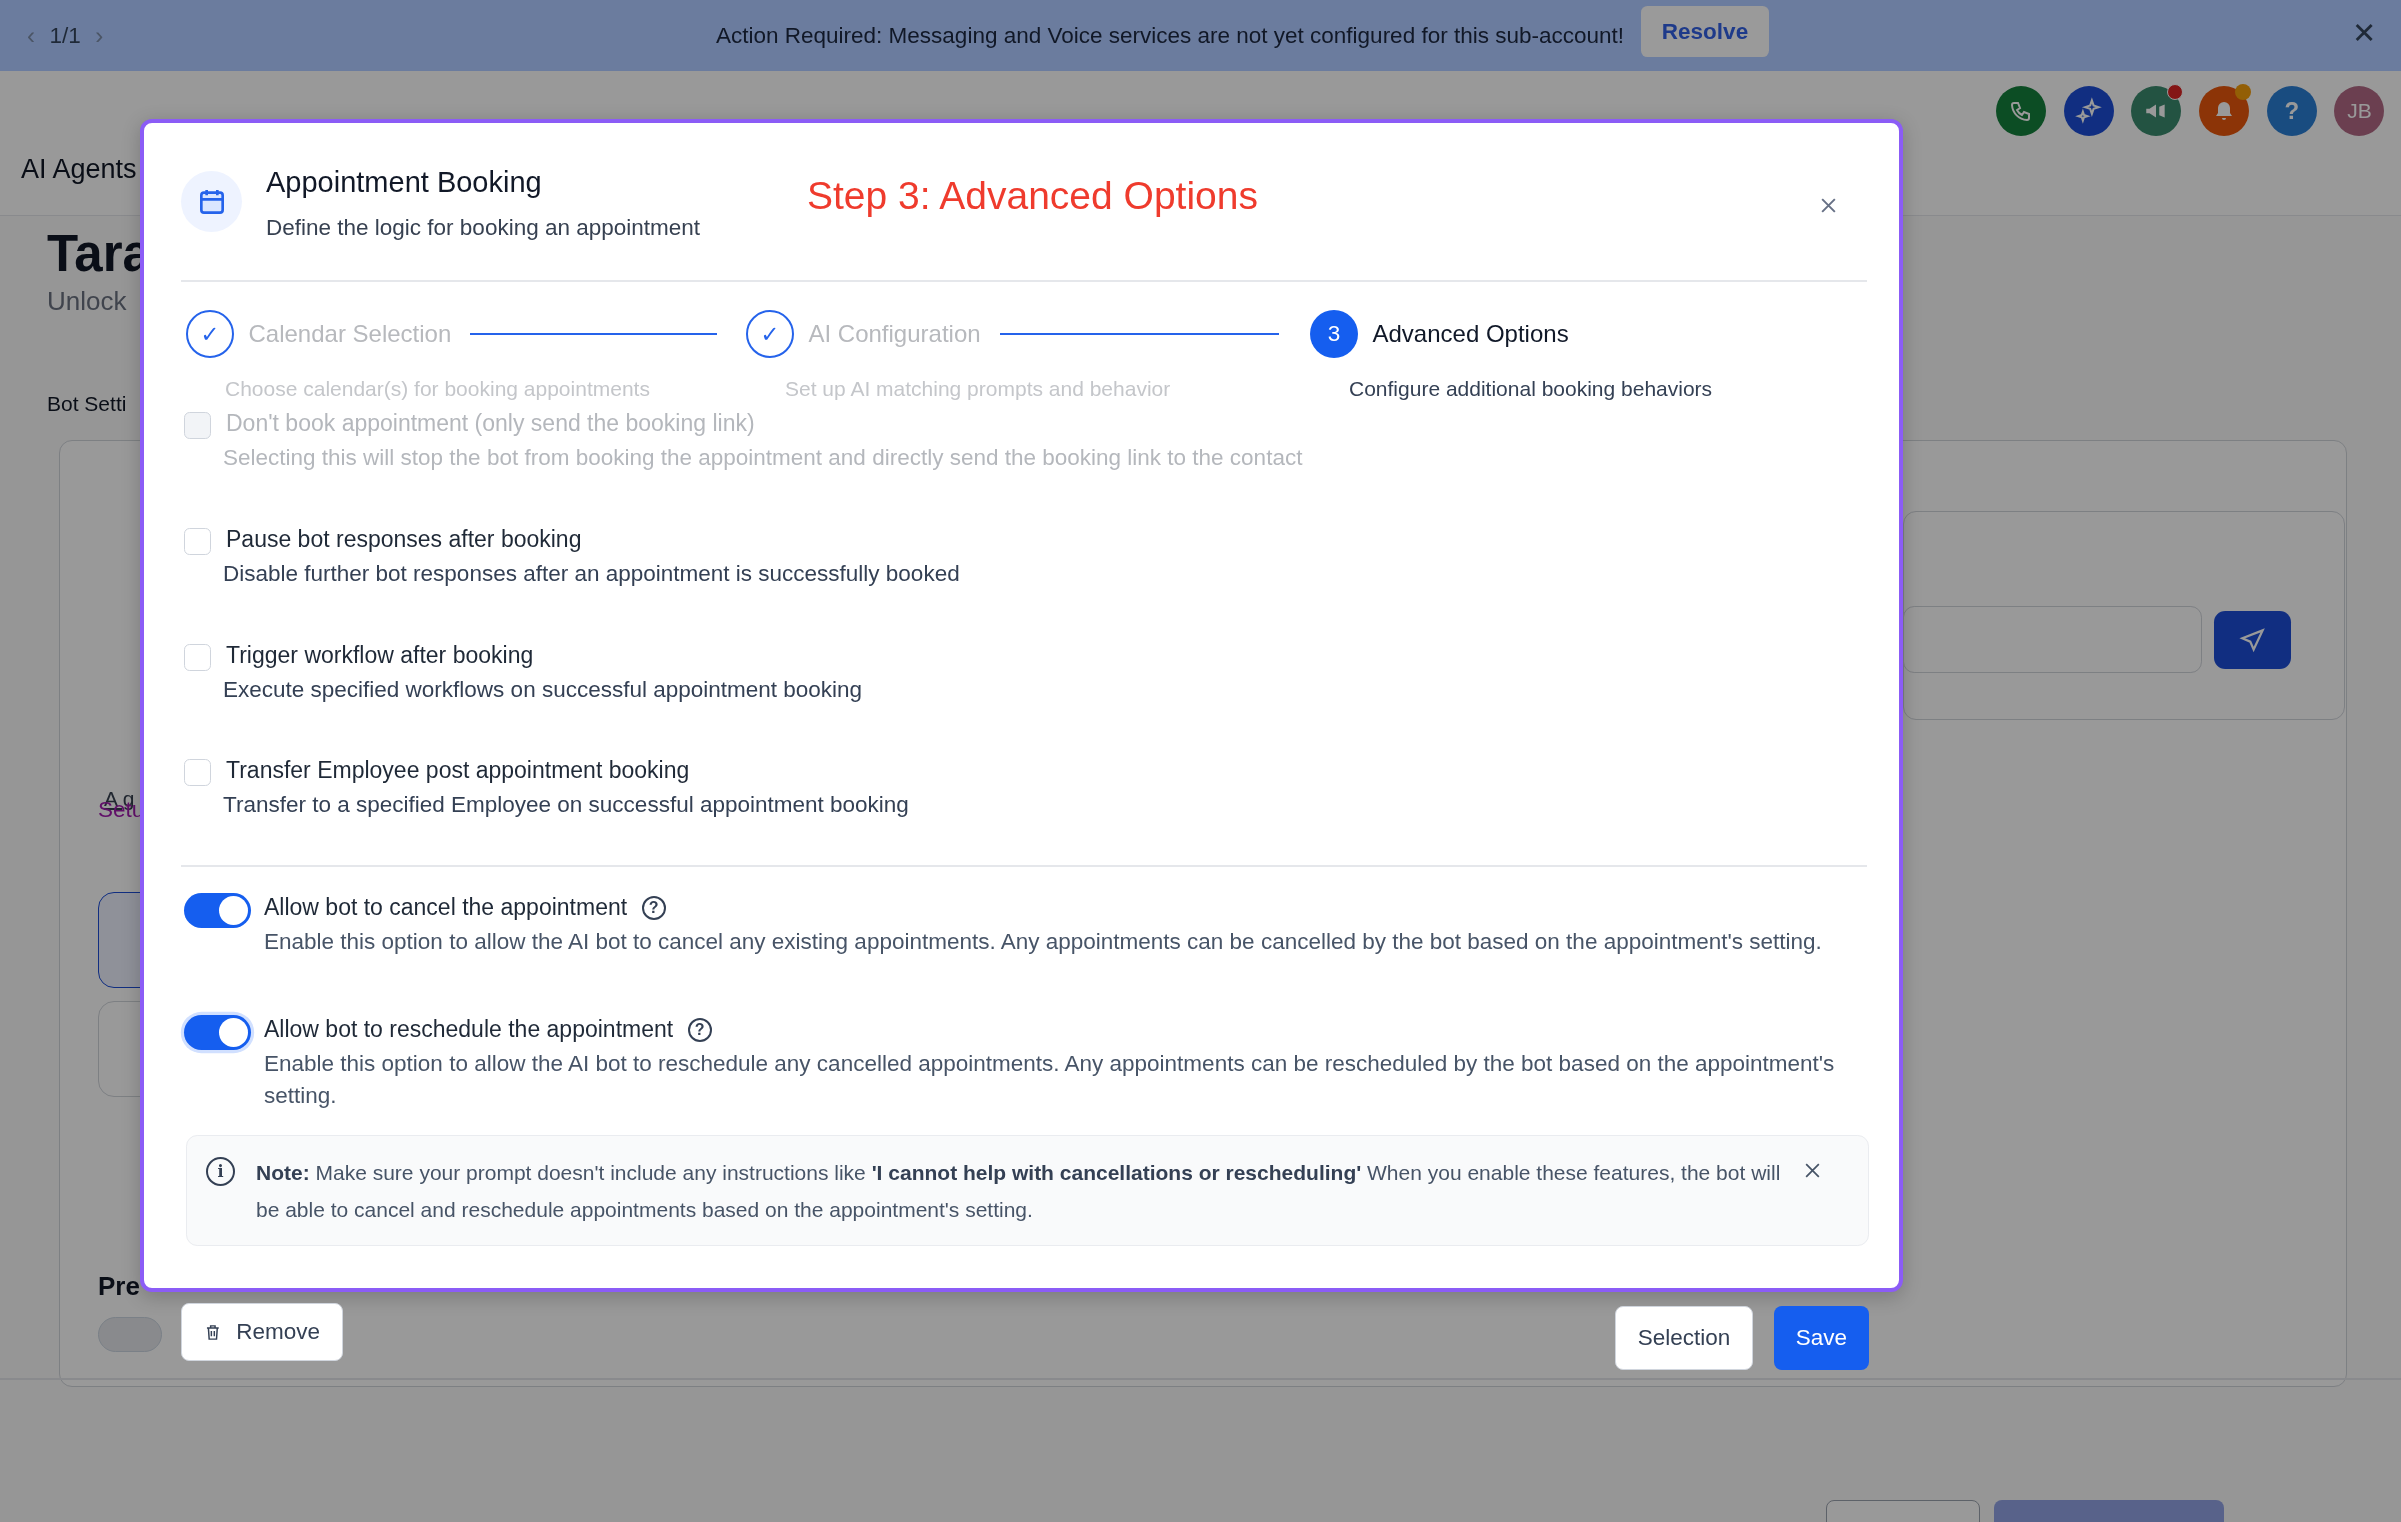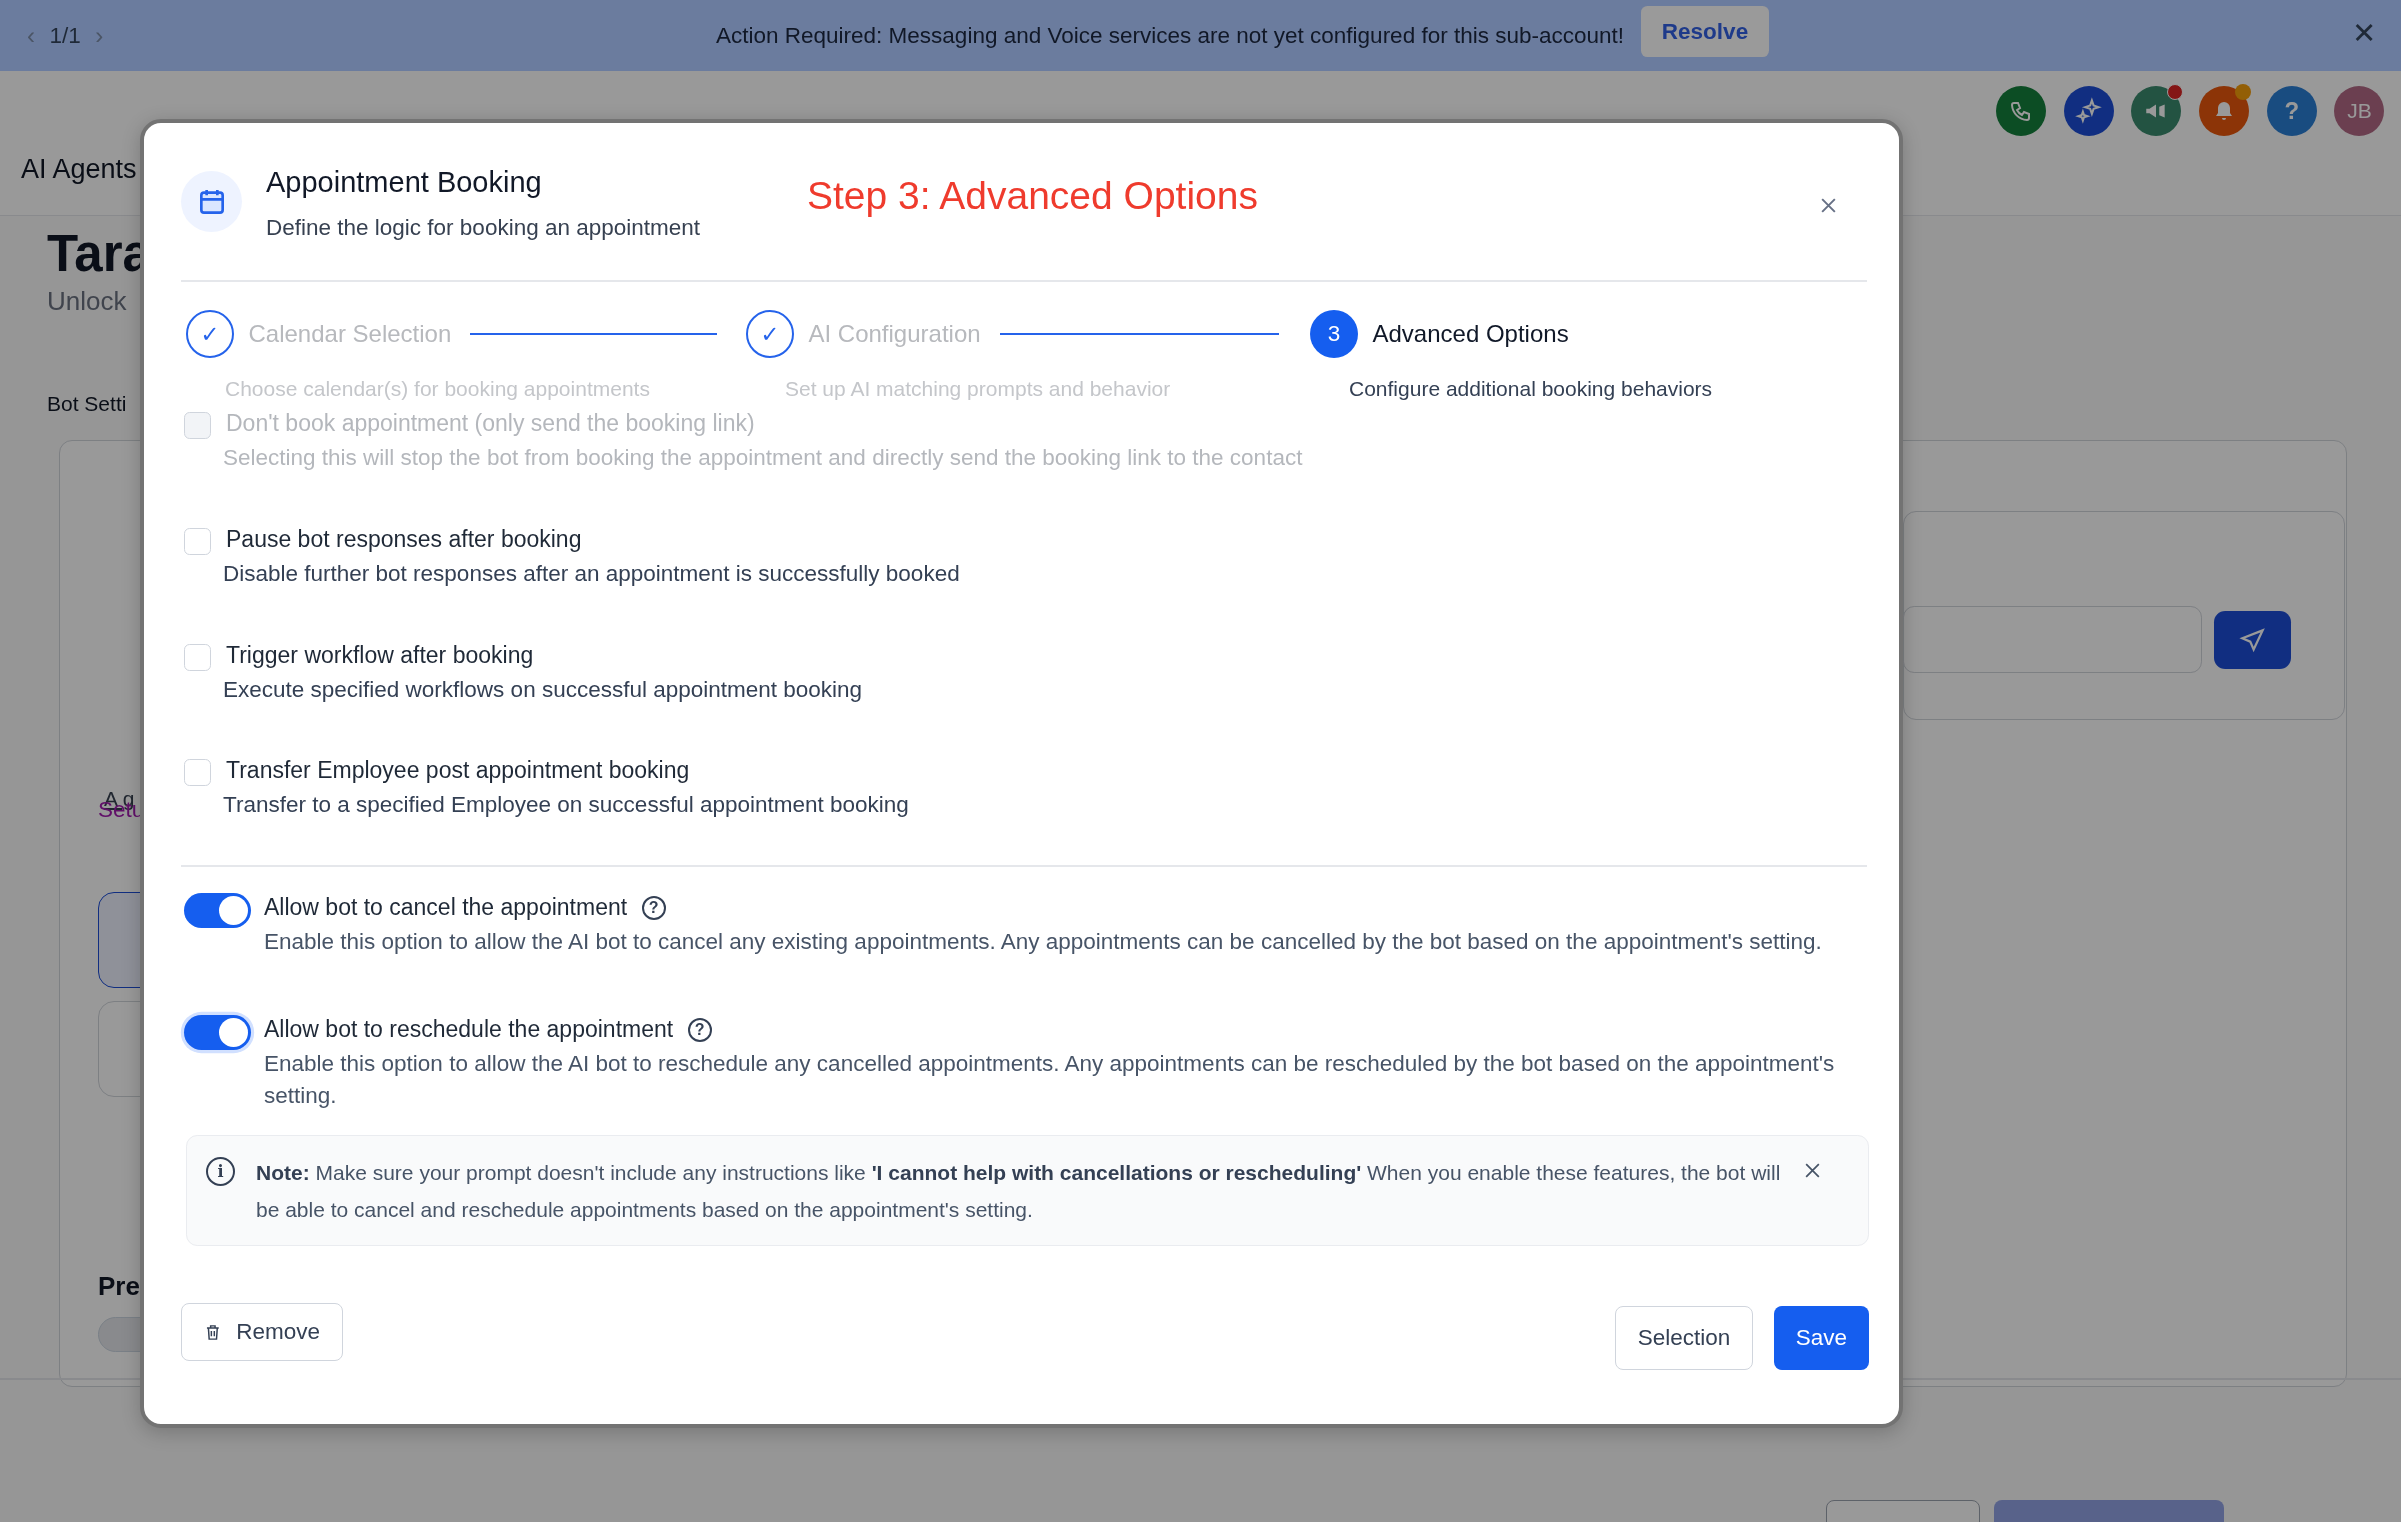--- a/index.html
+++ b/index.html
@@ -34,21 +34,21 @@
   .bg-chatbox { position: absolute; left: 1903px; top: 440px; width: 442px; height: 209px; border: 1.6px solid #d1d5db; border-radius: 13px; background: #fff; }
   .bg-input { position: absolute; left: 1903px; top: 535px; width: 299px; height: 67px; border: 1.6px solid #d1d5db; border-radius: 11.2px; background: #fff; }
   .bg-send { position: absolute; left: 2214px; top: 540px; width: 77px; height: 58px; background: #1d4ed8; border-radius: 11.2px; display: flex; align-items: center; justify-content: center; }
   .bg-footer-line { position: absolute; left: 0; top: 1307px; width: 2401px; height: 1.6px; background: #e5e7eb; }
   .bg-cancel { position: absolute; left: 1826px; top: 1429px; width: 154px; height: 64px; border: 1.6px solid #9ca3af; border-radius: 8px; background: #fff; display: flex; align-items: center; justify-content: center; font-size: 22.5px; color: #111827; }
   .bg-save { position: absolute; left: 1994px; top: 1429px; width: 230px; height: 64px; background: #93a4e6; border-radius: 8px; display: flex; align-items: center; justify-content: center; font-size: 22.5px; color: #dbe1f5; }
 
   .overlay { position: absolute; left: 0; top: 71px; width: 2401px; height: 1452px; background: rgba(0,0,0,0.40); }
 
   
-  .modal { position: absolute; left: 140px; top: 119px; width: 1763px; height: 1309px; background: #fff; border: 4px solid #737373; border-radius: 21px; box-shadow: 0 4.8px 19px rgba(0,0,0,0.2); }
+  .modal { position: absolute; left: 140px; top: 119px; width: 1763px; height: 1173px; background: #fff; border: 4px solid #8b5cf6; border-radius: 12px; box-shadow: 0 4.8px 19px rgba(0,0,0,0.2); }
   .m-icon { position: absolute; left: 37px; top: 48px; width: 61px; height: 61px; border-radius: 50%; background: #eef3ff; display: flex; align-items: center; justify-content: center; }
   .m-title { position: absolute; left: 122px; top: 43px; font-size: 29px; color: #111827; }
   .m-sub { position: absolute; left: 122px; top: 92px; font-size: 22.5px; color: #374151; }
   .m-step-annot { position: absolute; left: 663px; top: 51px; font-size: 39px; color: #ef3b2d; }
   .m-close { position: absolute; left: 1668px; top: 66px; width: 32px; height: 32px; display: flex; align-items: center; justify-content: center; cursor: pointer; }
   .m-divider { position: absolute; left: 37px; top: 157px; width: 1686px; height: 1.6px; background: #e5e7eb; }
 
   .stepper { position: absolute; left: 42px; top: 186px; width: 1686px; height: 96px; }
   .step { position: absolute; top: 0; display: flex; flex-direction: column; }
   .step-row { display: flex; align-items: center; height: 50px; }

